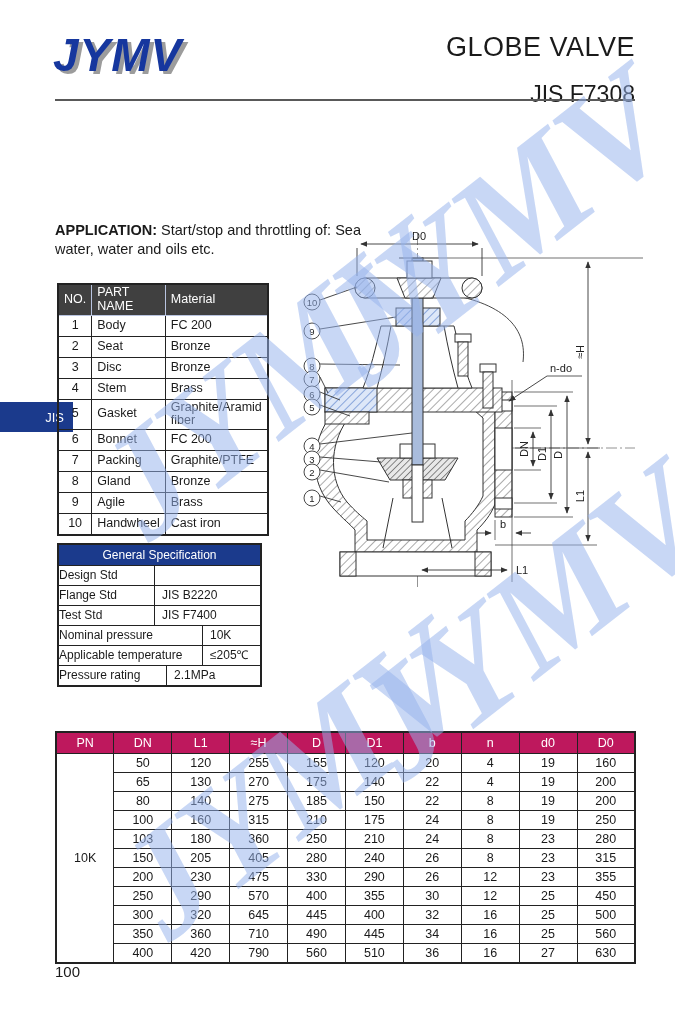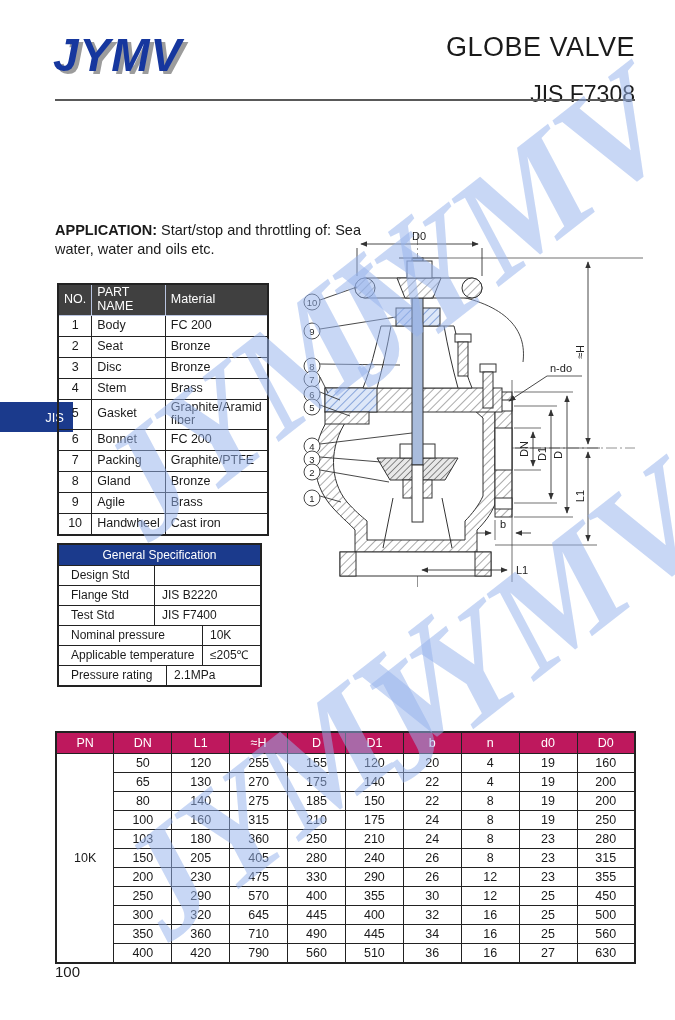--- a/index.html
+++ b/index.html
@@ -31,21 +31,21 @@
   .parts th,.parts td{border:1px solid #222;padding:1px 5px;height:18px;line-height:1.1;}
   .parts thead th{background:#404040;color:#fff;font-weight:normal;text-align:left;border-color:#b9c4e0;}
   .parts{border:2px solid #222;}
   .parts td:first-child{text-align:center;width:26px;}
   .parts td:nth-child(2){width:102px;}
 
   .gs{position:absolute;left:57px;top:543px;width:201px;border:2px solid #222;font-size:12px;}
   .gs-title{background:#1b3a8c;color:#fff;text-align:center;height:20px;line-height:20px;border-bottom:1px solid #222;}
   .gs-row{display:flex;border-bottom:1px solid #222;height:19px;line-height:19px;}
   .gs-row:last-child{border-bottom:none;}
-  .gs-label{padding:0 12px;border-right:1px solid #222;box-sizing:border-box;white-space:nowrap;}
+  .gs-label{padding:0 0;border-right:1px solid #222;box-sizing:border-box;white-space:nowrap;}
   .gs-val{padding:0 7px;flex:1;white-space:nowrap;}
   .r-a .gs-label{width:96px;}
   .r-b .gs-label{width:144px;}
   .r-c .gs-label{width:108px;}
 
   .dim{position:absolute;left:55px;top:731px;width:581px;font-size:12.5px;text-align:center;
        border:2px solid #222;table-layout:fixed;}
   .dim th,.dim td{border:1px solid #222;height:18px;padding:0 2px;}
   .dim thead th{background:#be185d;color:#fff;font-weight:normal;height:20px;}
 

